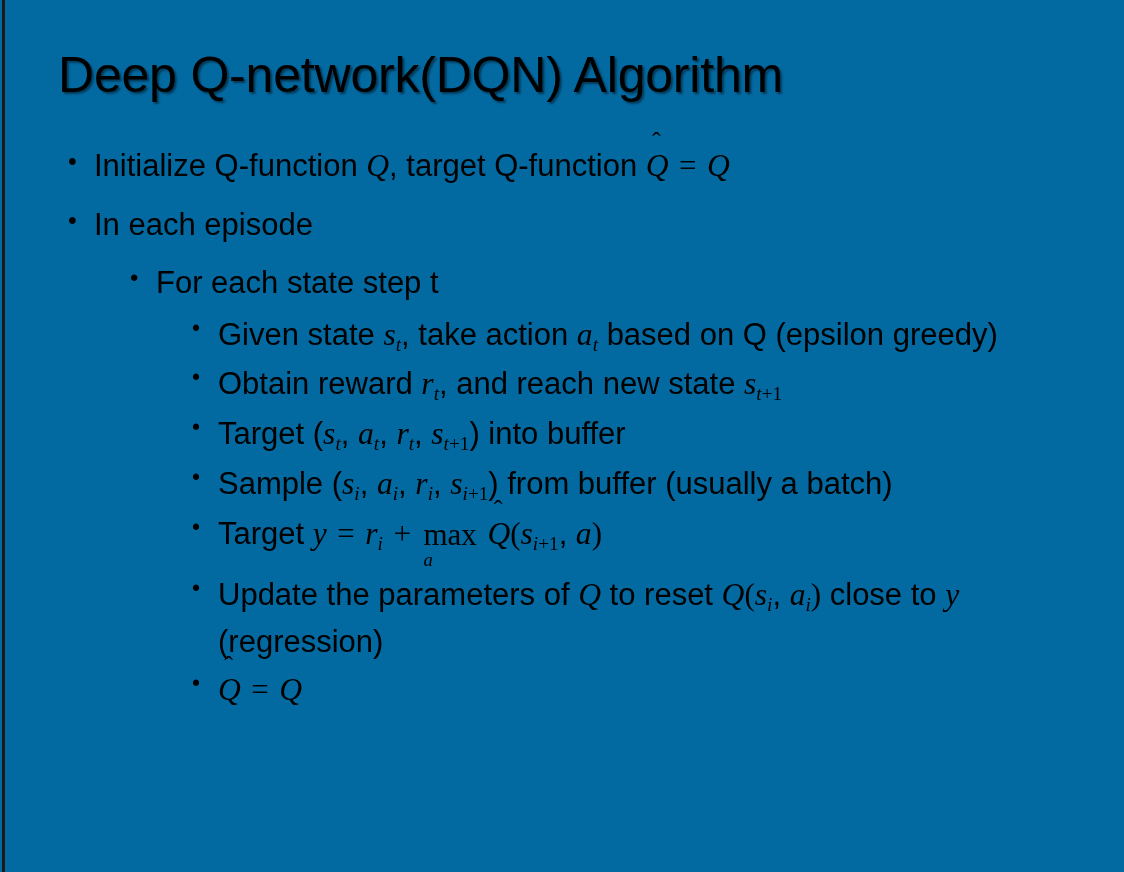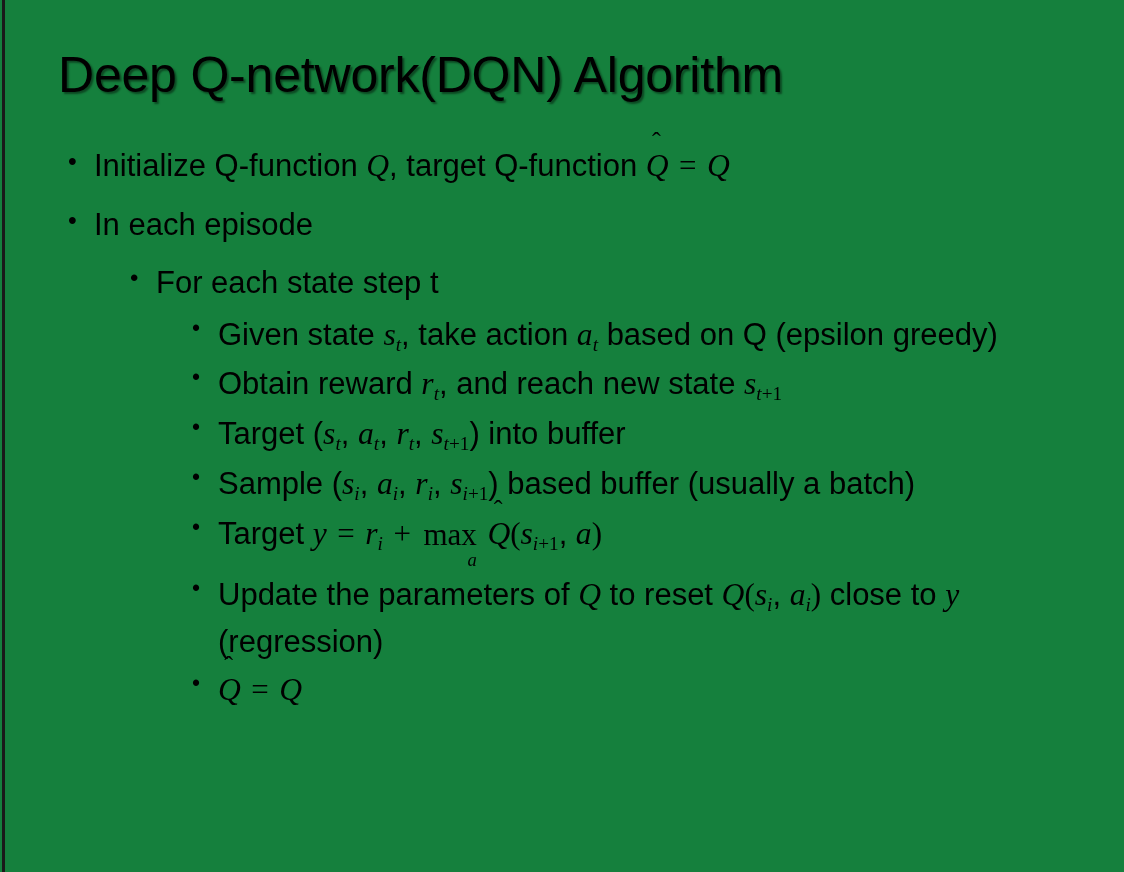--- a/index.html
+++ b/index.html
@@ -4,21 +4,21 @@
 <style>
   html, body {
     margin: 0;
     padding: 0;
     background: #ffffff;
   }
   .slide {
     position: relative;
     width: 1124px;
     height: 872px;
-    background: #15803d;
+    background: #0369a1;
     overflow: hidden;
     font-family: "Liberation Sans", sans-serif;
     color: #000000;
     box-sizing: border-box;
   }
   
   .slide-left-rule {
     position: absolute;
     left: 2px;
     top: 0;
@@ -105,21 +105,21 @@
     transform: translateX(-58%);
     font-family: "Liberation Serif", "DejaVu Serif", serif;
     font-style: normal;
     font-size: 0.85em;
     line-height: 1;
   }
   
   .maxop {
     display: inline-flex;
     flex-direction: column;
-    align-items: flex-end;
+    align-items: flex-start;
     vertical-align: baseline;
     line-height: 1;
     position: relative;
     top: 0.02em;
     margin: 0 2px;
   }
   .maxop .mx {
     font-family: "Liberation Serif", "DejaVu Serif", serif;
     font-style: normal;
     font-size: 1em;
@@ -170,21 +170,21 @@
       <span class="bullet-text"><span>Obtain reward </span><span class="m">r</span><span class="sub">t</span><span>, and reach new state </span><span class="m">s</span><span class="sub"><span>t</span><span class="up">+1</span></span></span>
     </div>
 
     <div class="bullet-row lvl3">
       <span class="bullet-dot">•</span>
       <span class="bullet-text"><span>Target (</span><span class="m">s</span><span class="sub">t</span><span>, </span><span class="m">a</span><span class="sub">t</span><span>, </span><span class="m">r</span><span class="sub">t</span><span>, </span><span class="m">s</span><span class="sub"><span>t</span><span class="up">+1</span></span><span>) into buffer</span></span>
     </div>
 
     <div class="bullet-row lvl3">
       <span class="bullet-dot">•</span>
-      <span class="bullet-text"><span>Sample (</span><span class="m">s</span><span class="sub">i</span><span>, </span><span class="m">a</span><span class="sub">i</span><span>, </span><span class="m">r</span><span class="sub">i</span><span>, </span><span class="m">s</span><span class="sub"><span>i</span><span class="up">+1</span></span><span>) based buffer (usually a batch)</span></span>
+      <span class="bullet-text"><span>Sample (</span><span class="m">s</span><span class="sub">i</span><span>, </span><span class="m">a</span><span class="sub">i</span><span>, </span><span class="m">r</span><span class="sub">i</span><span>, </span><span class="m">s</span><span class="sub"><span>i</span><span class="up">+1</span></span><span>) from buffer (usually a batch)</span></span>
     </div>
 
     <div class="bullet-row lvl3">
       <span class="bullet-dot">•</span>
       <span class="bullet-text"><span>Target </span><span class="m">y</span><span class="sp">&nbsp;</span><span class="mu">=</span><span class="sp">&nbsp;</span><span class="m">r</span><span class="sub">i</span><span class="sp">&nbsp;</span><span class="mu">+</span><span class="sp">&nbsp;</span><span class="maxop">
             <span class="mx">max</span>
             <span class="lim">a</span>
           </span><span>&nbsp;</span><span class="hat"><span class="hatmark">ˆ</span><span class="m">Q</span></span><span class="mu">(</span><span class="m">s</span><span class="sub"><span>i</span><span class="up">+1</span></span><span>, </span><span class="m">a</span><span class="mu">)</span></span>
     </div>
 

